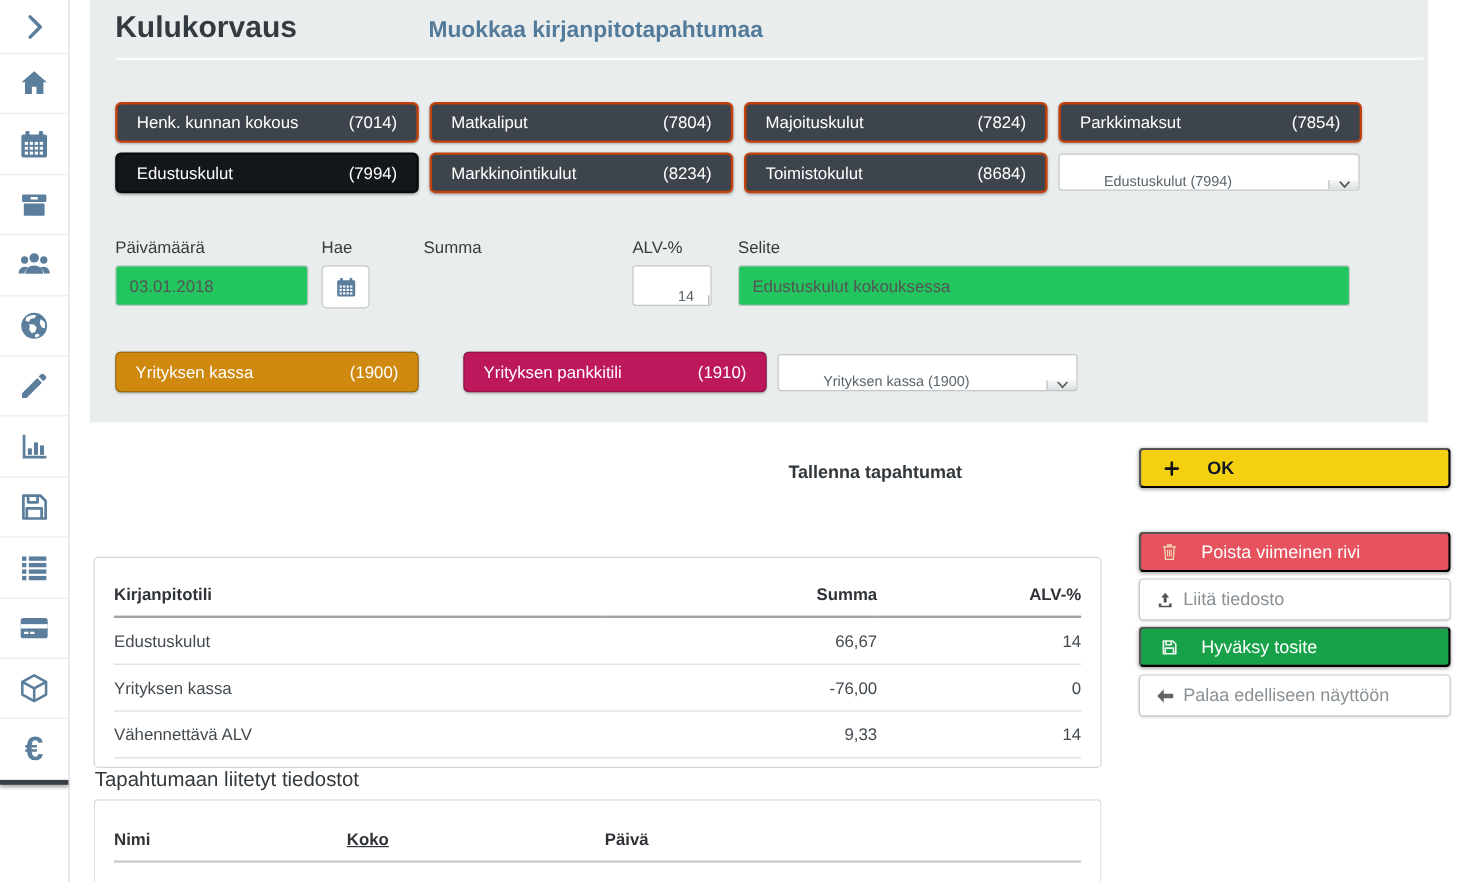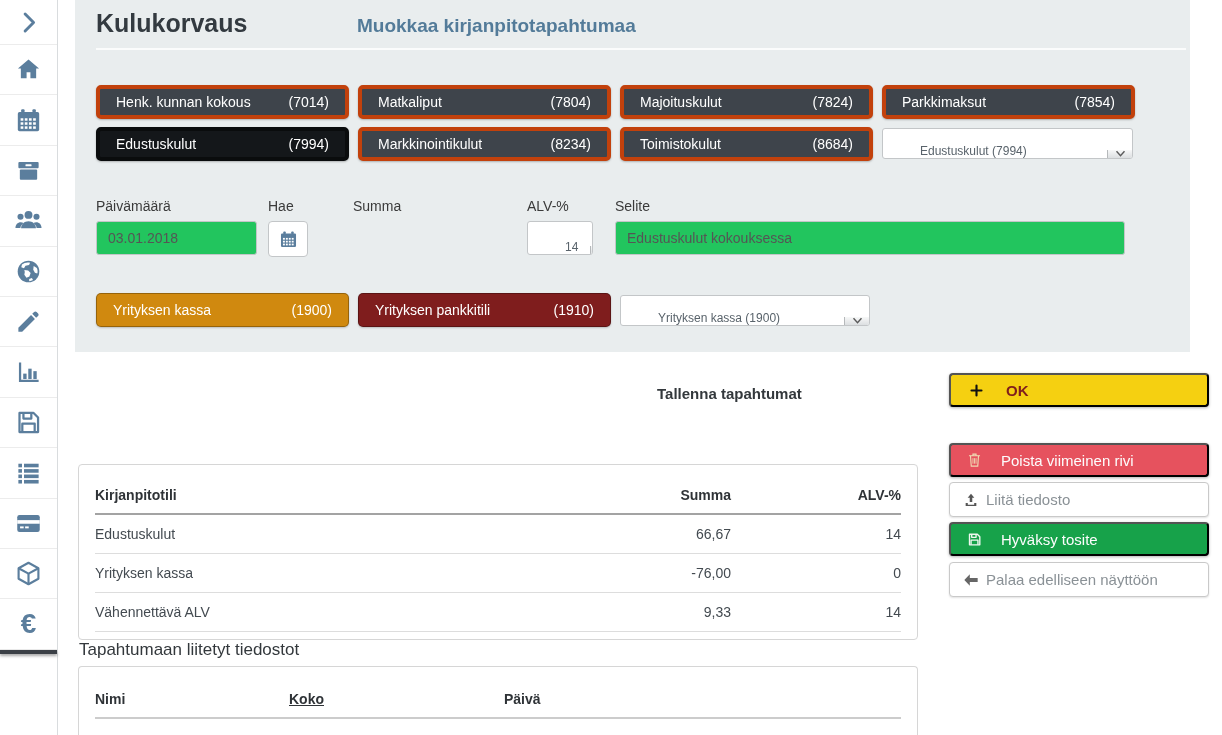--- a/index.html
+++ b/index.html
@@ -16,28 +16,28 @@
 
   
   .panel { position:absolute; left:75px; top:0; width:1115px; height:352px; background:#e9edee; }
   .h-title { position:absolute; left:21px; top:9px; font-size:25px; color:#333a40; }
   .h-sub { position:absolute; left:282px; top:15px; font-size:19px; color:#537b99; }
   .h-rule { position:absolute; left:21px; top:48px; width:1090px; height:2px; background:#fbfcfc; }
 
   .btn-row { position:absolute; left:21px; display:flex; gap:9px; align-items:flex-start; }
   .row1 { top:85px; } .row2 { top:127px; } .row3 { top:293px; }
   .acct-btn { width:253px; height:34px; display:flex; justify-content:space-between; align-items:center;
-    padding:0 16px; background:#3e444b; border:4px solid #c2410c; border-radius:5px; color:#fff;
+    padding:0 16px; background:#3e444b; border:2px solid #c2410c; border-radius:5px; color:#fff;
     font-size:14px; box-shadow:0 1px 2px rgba(0,0,0,.25); cursor:pointer;text-align:center; }
   .acct-btn.selected { background:#14171a; border-color:#0a0c0d; }
   .pay-btn { width:253px; height:34px; display:flex; justify-content:space-between; align-items:center;
     padding:0 16px; border-radius:5px; color:#fff; font-size:14px; border:1px solid rgba(0,0,0,.28);
     box-shadow:0 1px 2px rgba(0,0,0,.2); cursor:pointer; }
   .pay-btn.selected { background:#d0890f; }
-  .pay-btn.normal { background:#7f1d1d; }
+  .pay-btn.normal { background:#be185d;margin-left:28px; }
 
   .select { background:#fff; border:1px solid #c3c6c8; border-radius:3px; display:flex; align-items:flex-end;
     overflow:hidden; color:#59636b; font-size:12px; cursor:pointer;padding-left:25px; }
   .select .val { flex:1; display:flex; align-items:center; padding:0 12px; }
   .select .arrow { width:25px; background:linear-gradient(#f7f8f8,#dcdfe1); border-left:1px solid #b6b9bb;
     display:flex; align-items:center; justify-content:center; color:#5a5a5a; }
   .select.expense { width:251px; height:31px; margin-top:1px; }
   .select.payment { width:250px; height:31px; margin-top:2px; }
 
   .field { position:absolute; }
@@ -54,21 +54,21 @@
   .cal-btn svg { width:19px; height:19px; }
   .select.vat { height:34px; width:66px; }
 
   
   .save-heading { position:absolute; left:657px; top:385px; font-size:15px; font-weight:bold; color:#33383c; }
 
   
   .action { position:absolute; left:949px; width:260px; border-radius:4px; display:flex; align-items:center;
     font-size:15px; box-shadow:0 1px 3px rgba(0,0,0,.3); cursor:pointer; }
   .action .a-icon { display:flex; align-items:center; justify-content:center; }
-  .a-ok     { top:373px; height:34px; background:#f5d011; color:#7f1d1d; font-weight:bold; padding-left:18px; gap:22px; }
+  .a-ok     { top:373px; height:34px; background:#f5d011; color:#0f172a; font-weight:bold; padding-left:18px; gap:22px; }
   .a-del    { top:443px; height:34px; background:#e6525e; color:#fdfdfd; padding-left:16px; gap:19px; }
   .a-attach { top:482px; height:35px; background:#fff; border:1px solid #c9c9c9; color:#8a9196; padding-left:13px; gap:7px; box-shadow:0 1px 2px rgba(0,0,0,.12); }
   .a-appr   { top:522px; height:34px; background:#17a24a; color:#fdfdfd; padding-left:16px; gap:19px; }
   .a-back   { top:562px; height:35px; background:#fff; border:1px solid #c9c9c9; color:#8a9196; padding-left:13px; gap:7px; box-shadow:0 1px 2px rgba(0,0,0,.12); }
   .a-del .a-icon { color:#efdcb4; }
   .a-attach .a-icon { color:#555; }
   .a-appr .a-icon { color:#eef7ef; }
   .a-back .a-icon { color:#666; }
 
   

